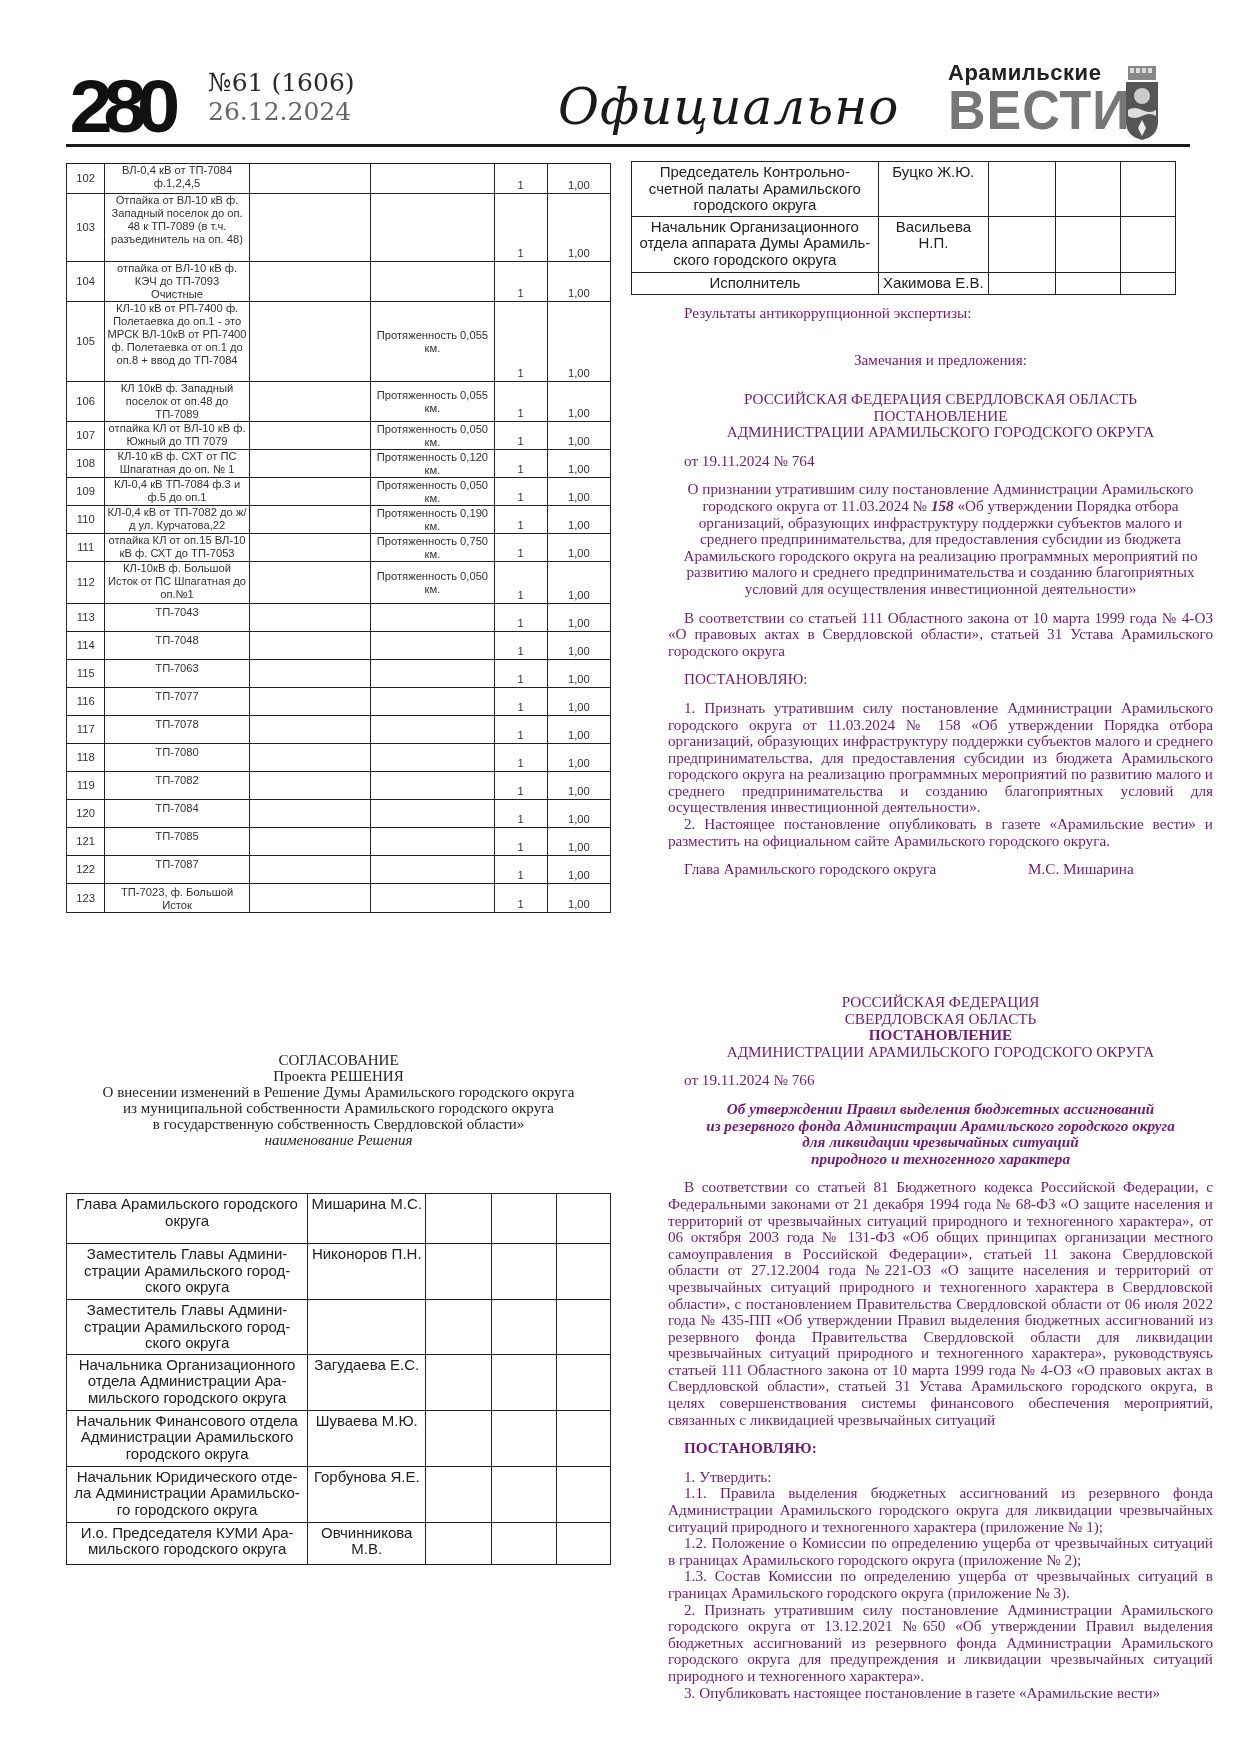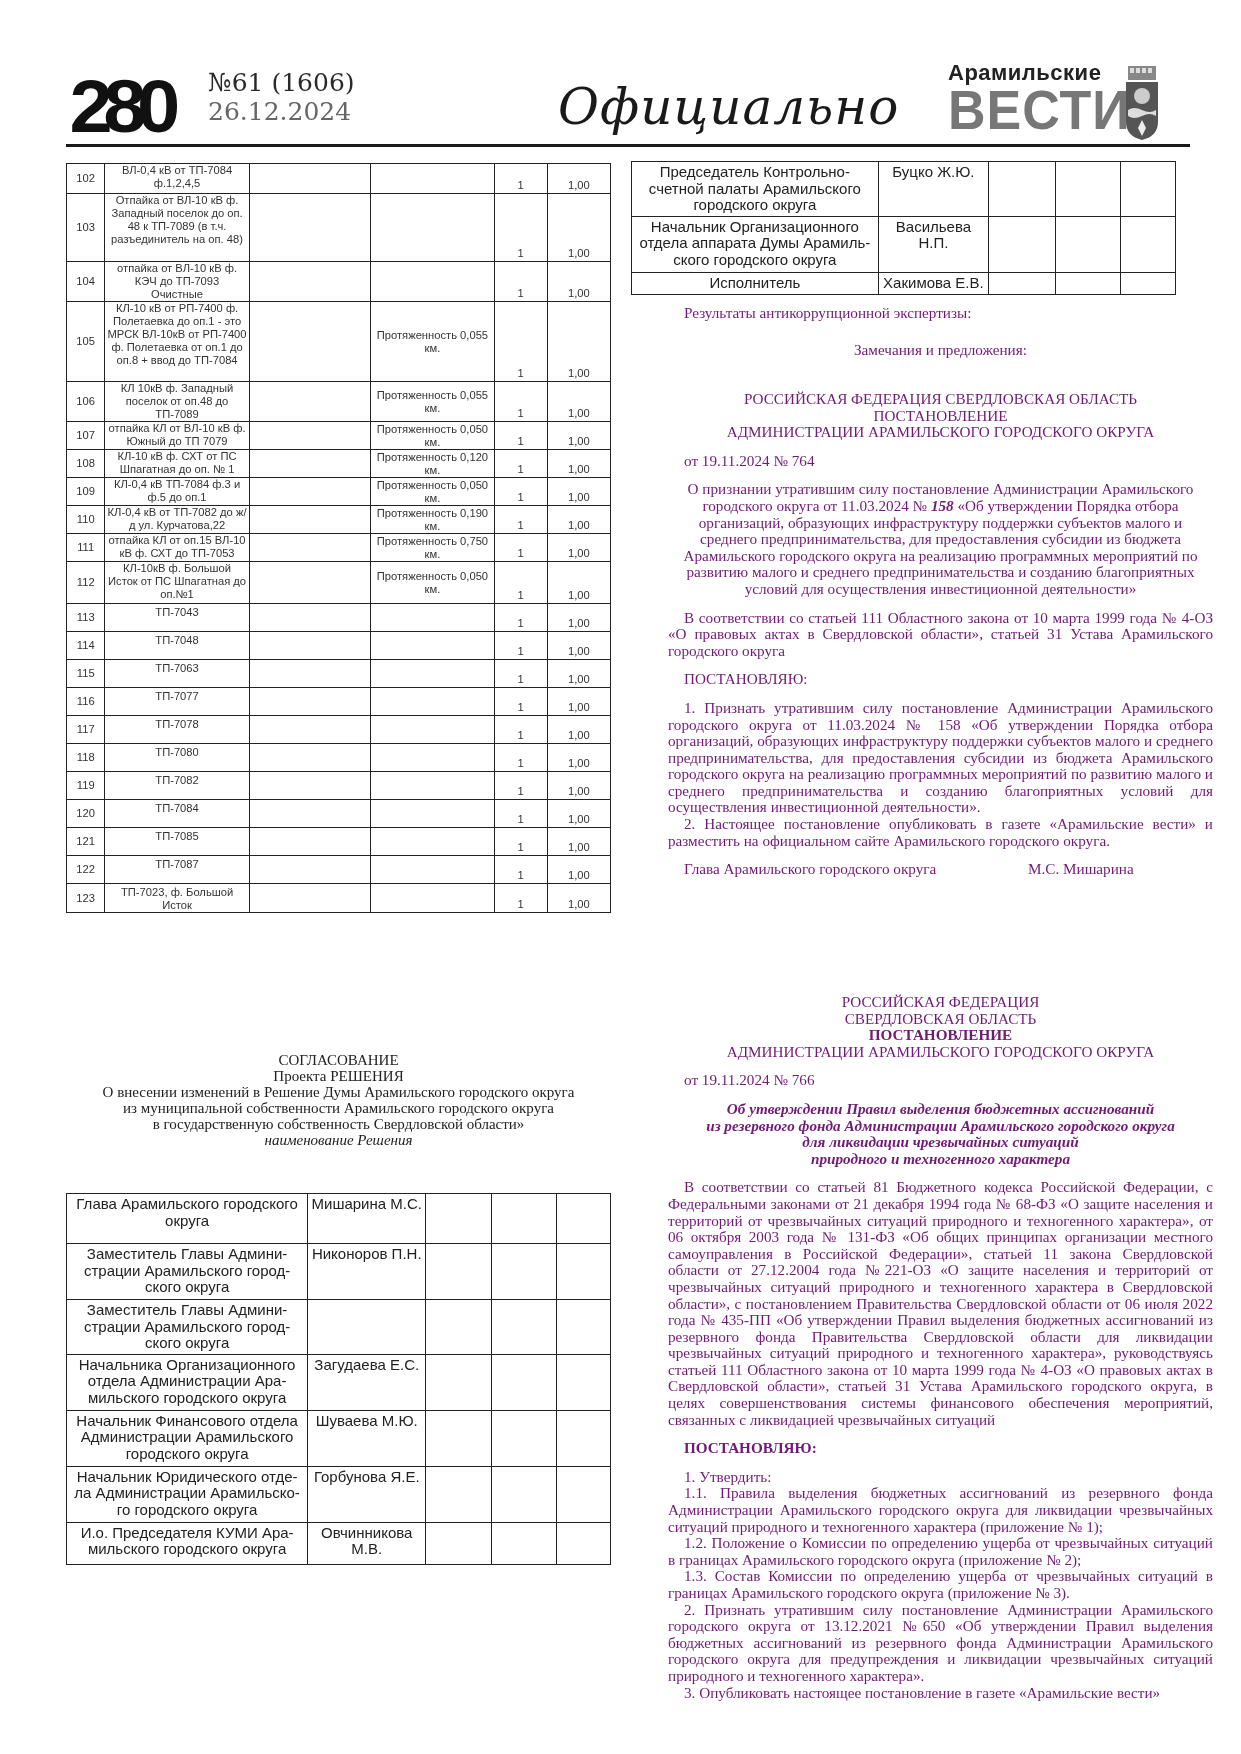--- a/index.html
+++ b/index.html
@@ -375,21 +375,21 @@
         <td class="d1"></td>
         <td class="d2"></td>
         <td class="sig"></td>
       </tr>
     </tbody>
 </table>
 
 <div class="rc" style="top:305px">
   <p class="ind">Результаты антикоррупционной экспертизы:</p>
 </div>
-<div class="rc center" style="top:342px">
+<div class="rc center" style="top:352px">
   <p>Замечания и предложения:</p>
 </div>
 
 <section class="rc" style="top:391px">
   <div class="center">
     <p>РОССИЙСКАЯ ФЕДЕРАЦИЯ СВЕРДЛОВСКАЯ ОБЛАСТЬ</p>
     <p>ПОСТАНОВЛЕНИЕ</p>
     <p>АДМИНИСТРАЦИИ АРАМИЛЬСКОГО ГОРОДСКОГО ОКРУГА</p>
   </div>
   <p class="ind" style="margin-top:12px">от 19.11.2024 № 764</p>

